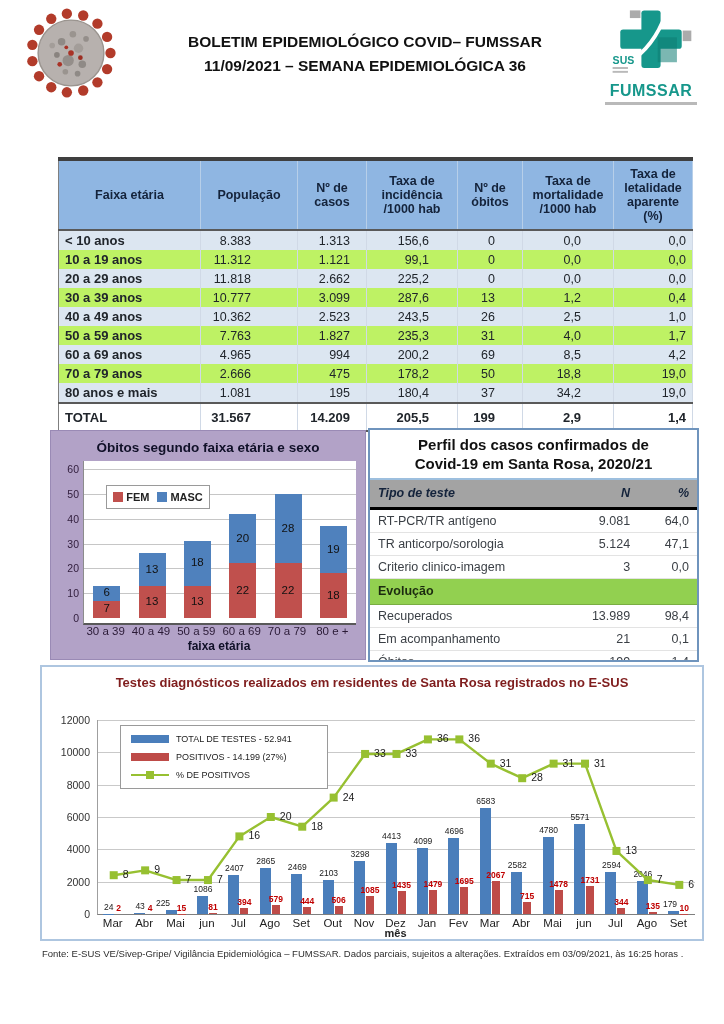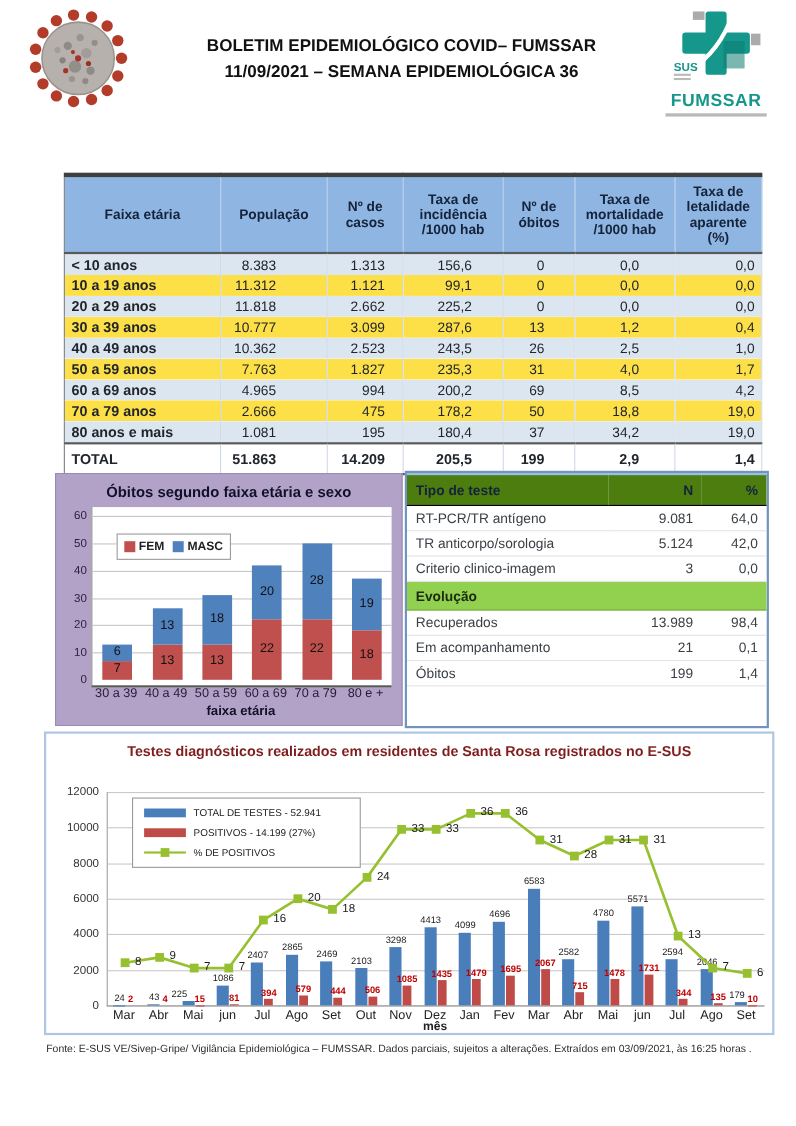--- a/index.html
+++ b/index.html
@@ -13,21 +13,21 @@
   #logo .fname{color:#16978B;font-weight:bold;font-size:16px;letter-spacing:.5px;margin-top:-2px;}
   #logo .fsub{height:3px;width:92px;margin:2px auto 0;background:#b9b9b9;}
 
   
   #age-table{position:absolute;left:58px;top:157px;width:634px;border-collapse:collapse;table-layout:fixed;
     border-left:1px solid #7f7f7f;border-right:1px solid #7f7f7f;border-bottom:2px solid #595959;border-top:4px solid #3f3f3f;}
   #age-table th{background:#8FB6E2;font-size:12.5px;font-weight:bold;text-align:center;vertical-align:middle;
     height:64px;padding:2px 3px;border-right:1px solid #b7cfe9;border-bottom:2px solid #595959;color:#14233b;}
   #age-table td{font-size:12.5px;height:19px;padding:0 4px;border-right:1px solid #d0d9e6;color:#20252b;white-space:nowrap;overflow:hidden;}
   #age-table tr.odd td{background:#DCE6F1;}
-  #age-table tr.even td{background:#fde047;}
+  #age-table tr.even td{background:#bef264;}
   #age-table td.c0{font-weight:bold;text-align:left;padding-left:6px;font-size:13px;}
   #age-table td.c1{text-align:right;padding-right:46px;}
   #age-table td.c2{text-align:right;padding-right:16px;}
   #age-table td.c3{text-align:right;padding-right:28px;}
   #age-table td.c4{text-align:right;padding-right:27px;}
   #age-table td.c5{text-align:right;padding-right:32px;}
   #age-table td.c6{text-align:right;padding-right:6px;}
   #age-table tr.total td{font-weight:bold;height:26px;border-top:2px solid #595959;background:#fff;font-size:13px;}
 
   
@@ -42,21 +42,21 @@
   .dc-seglab{position:absolute;text-align:center;font-size:11.5px;color:#111;}
   #dc-legend{position:absolute;left:55px;top:54px;width:102px;height:22px;background:#fff;border:1px solid #9a9a9a;
     display:flex;align-items:center;justify-content:center;gap:8px;font-size:11px;font-weight:bold;color:#222;}
   .dc-leg-item{display:flex;align-items:center;gap:3px;}
   .dc-leg-sq{width:10px;height:10px;display:inline-block;}
 
   
   #perfil{position:absolute;left:368px;top:428px;width:327px;height:230px;border:2px solid #6f94bd;background:#fff;overflow:hidden;}
   #perfil-title{padding:6px 4px 4px;text-align:center;font-weight:bold;font-size:15px;line-height:1.25;color:#111;}
   #perfil-table{width:100%;border-collapse:collapse;table-layout:fixed;}
-  #perfil-table th{background:#4d7c0f;font-size:12.5px;font-weight:bold;text-align:left;height:23px;padding:2px 8px;color:#14233b;border-top:2px solid #9dbfde;border-bottom:1px solid #000000;}
+  #perfil-table th{background:#a3a3a3;font-size:12.5px;font-weight:bold;text-align:left;height:23px;padding:2px 8px;color:#14233b;border-top:2px solid #9dbfde;border-bottom:3px solid #000000;font-style:italic;}
   #perfil-table th.num{text-align:right;}
   #perfil-table td{font-size:12.5px;height:20px;padding:1px 8px;color:#3a3f45;border-bottom:1px solid #e3e3e3;}
   #perfil-table td.num{text-align:right;}
   #perfil-table tr.sec td{background:#92D050;font-weight:bold;color:#1c2b10;height:23px;border-top:1px solid #79ad42;border-bottom:1px solid #79ad42;}
 
   
   #tests-chart{position:absolute;left:40px;top:665px;width:660px;height:272px;background:#fff;border:2px solid #aec6e0;}
   #tc-title{position:absolute;left:0;top:8px;width:100%;text-align:center;font-weight:bold;font-size:13px;color:#7f1d1d;}
   #tc-plot{position:absolute;left:55px;top:53px;width:597px;height:194px;border-bottom:1px solid #7f7f7f;border-left:1px solid #9f9f9f;}
   .tc-grid{position:absolute;left:0;width:100%;height:1px;background:#c9c9c9;}
@@ -238,21 +238,21 @@
         <td class="c0">80 anos e mais</td>
         <td class="c1">1.081</td>
         <td class="c2">195</td>
         <td class="c3">180,4</td>
         <td class="c4">37</td>
         <td class="c5">34,2</td>
         <td class="c6">19,0</td>
       </tr>
       <tr class="total">
         <td class="c0">TOTAL</td>
-        <td class="c1">51.863</td>
+        <td class="c1">31.567</td>
         <td class="c2">14.209</td>
         <td class="c3">205,5</td>
         <td class="c4">199</td>
         <td class="c5">2,9</td>
         <td class="c6">1,4</td>
       </tr>
     </tbody>
 </table>
 
 <div id="deaths-chart">
@@ -310,20 +310,24 @@
     <div class="dc-ylab" style="left: 2px; top: 32px;">60</div>
     <div class="dc-xlab" style="left: 28.6667px; top: 194px; width: 52px;">30 a 39</div>
     <div class="dc-xlab" style="left: 74px; top: 194px; width: 52px;">40 a 49</div>
     <div class="dc-xlab" style="left: 119.333px; top: 194px; width: 52px;">50 a 59</div>
     <div class="dc-xlab" style="left: 164.667px; top: 194px; width: 52px;">60 a 69</div>
     <div class="dc-xlab" style="left: 210px; top: 194px; width: 52px;">70 a 79</div>
     <div class="dc-xlab" style="left: 255.333px; top: 194px; width: 52px;">80 e +</div>
   </div>
 
 <div id="perfil">
+  <div id="perfil-title">
+    <div>Perfil dos casos confirmados de</div>
+    <div>Covid-19 em Santa Rosa, 2020/21</div>
+  </div>
   <table id="perfil-table">
     <colgroup>
         <col style="width:56%">
         <col style="width:26%">
         <col style="width:18%">
       </colgroup>
     <thead id="perfil-thead">
         <tr>
           <th>Tipo de teste</th>
           <th class="num">N</th>
@@ -332,21 +336,21 @@
       </thead>
     <tbody id="perfil-tbody">
         <tr>
           <td>RT-PCR/TR antígeno</td>
           <td class="num">9.081</td>
           <td class="num">64,0</td>
         </tr>
         <tr>
           <td>TR anticorpo/sorologia</td>
           <td class="num">5.124</td>
-          <td class="num">42,0</td>
+          <td class="num">47,1</td>
         </tr>
         <tr>
           <td>Criterio clinico-imagem</td>
           <td class="num">3</td>
           <td class="num">0,0</td>
         </tr>
         <tr class="sec">
           <td colspan="3">Evolução</td>
         </tr>
         <tr>

